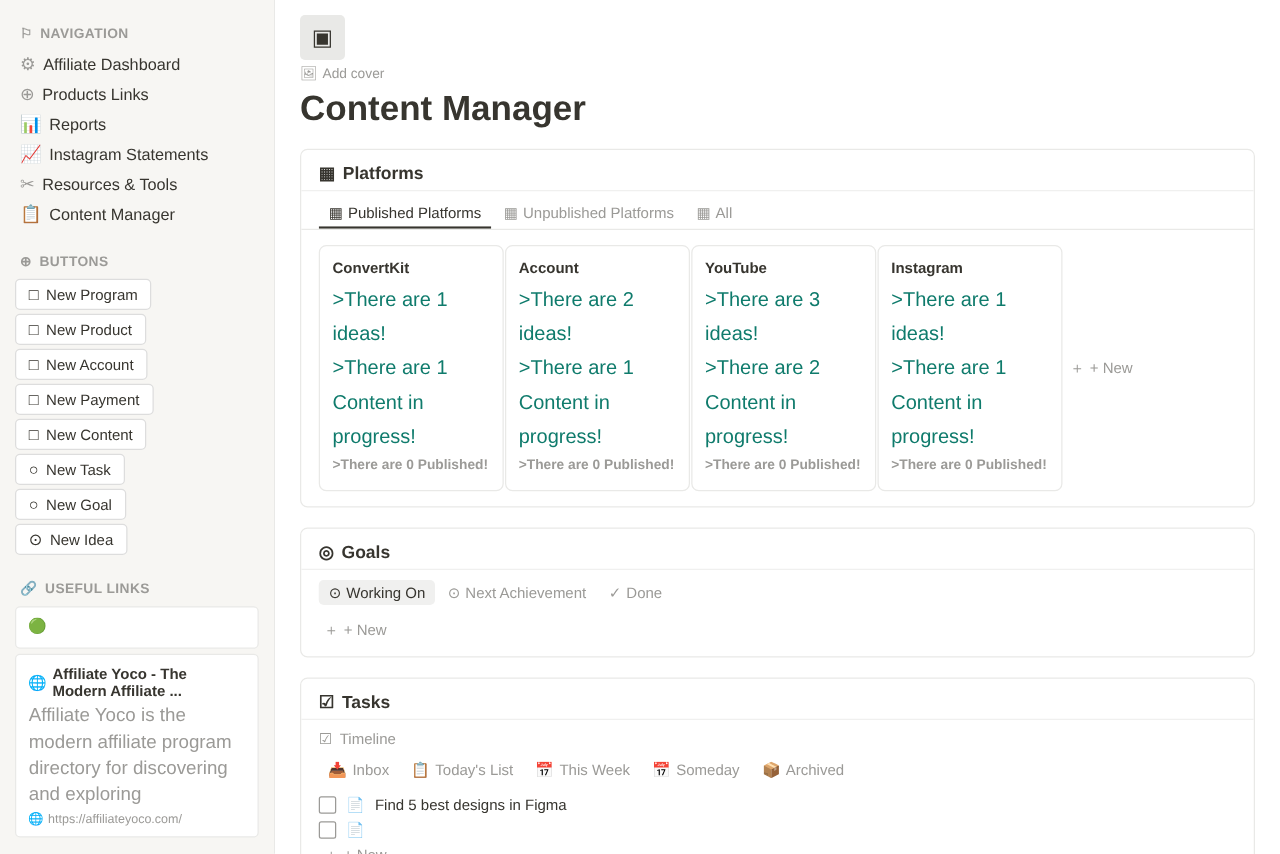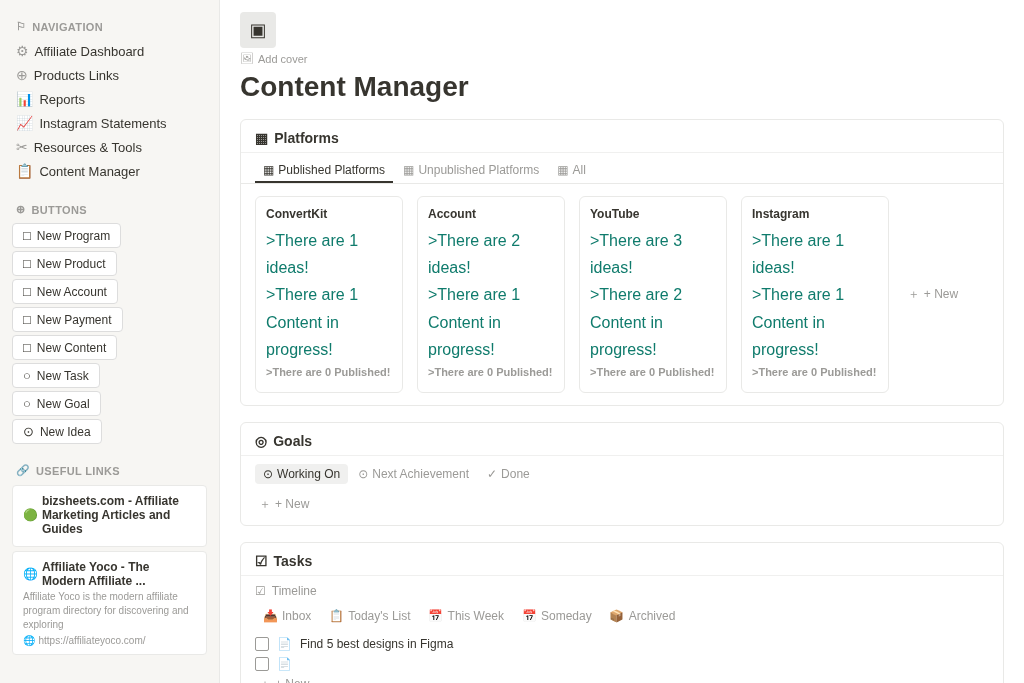--- a/index.html
+++ b/index.html
@@ -69,21 +69,21 @@
     .useful-link-card {
       background: #fff;
       border: 1px solid #e9e9e7;
       border-radius: 4px;
       padding: 8px 10px;
       margin: 4px;
       font-size: 11px;
       cursor: pointer;
     }
     .useful-link-title { font-weight: 600; font-size: 12px; color: #37352f; margin-bottom: 2px; display: flex; align-items: center; gap: 4px; }
-    .useful-link-desc { color: #9b9a97; font-size: 10px; line-height: 1.4; }
+    .useful-link-desc { color: #9b9a97; font-size: 15px; line-height: 1.4; }
     .useful-link-url { color: #9b9a97; font-size: 10px; margin-top: 3px; display: flex; align-items: center; gap: 3px; }
 
     
     .main {
       flex: 1;
       overflow-y: auto;
       padding: 0 20px 20px 20px;
       background: #fff;
     }
     .page-icon {
@@ -152,21 +152,21 @@
     }
     .tab.active {
       color: #37352f;
       border-bottom: 2px solid #37352f;
       font-weight: 500;
     }
 
     
     .platforms-grid {
       display: flex;
-      gap: 14px;
+      gap: 1px;
       padding: 12px 14px;
       flex-wrap: wrap;
     }
     .platform-card {
       border: 1px solid #e9e9e7;
       border-radius: 6px;
       padding: 10px;
       width: 148px;
       font-size: 11px;
       background: #fff;
@@ -315,21 +315,20 @@
   </div>
 
   <div class="sidebar-section">
     <div class="sidebar-section-title">
       <span>🔗</span>
       <span>Useful links</span>
     </div>
     <div class="useful-link-card">
       <div class="useful-link-title">
         <span>🟢</span>
-        <span>bizsheets.com - Affiliate Marketing Articles and Guides</span>
       </div>
     </div>
     <div class="useful-link-card">
       <div class="useful-link-title">
         <span>🌐</span>
         <span>Affiliate Yoco - The Modern Affiliate ...</span>
       </div>
       <div class="useful-link-desc">Affiliate Yoco is the modern affiliate program directory for discovering and exploring</div>
       <div class="useful-link-url">
         <span>🌐</span>

